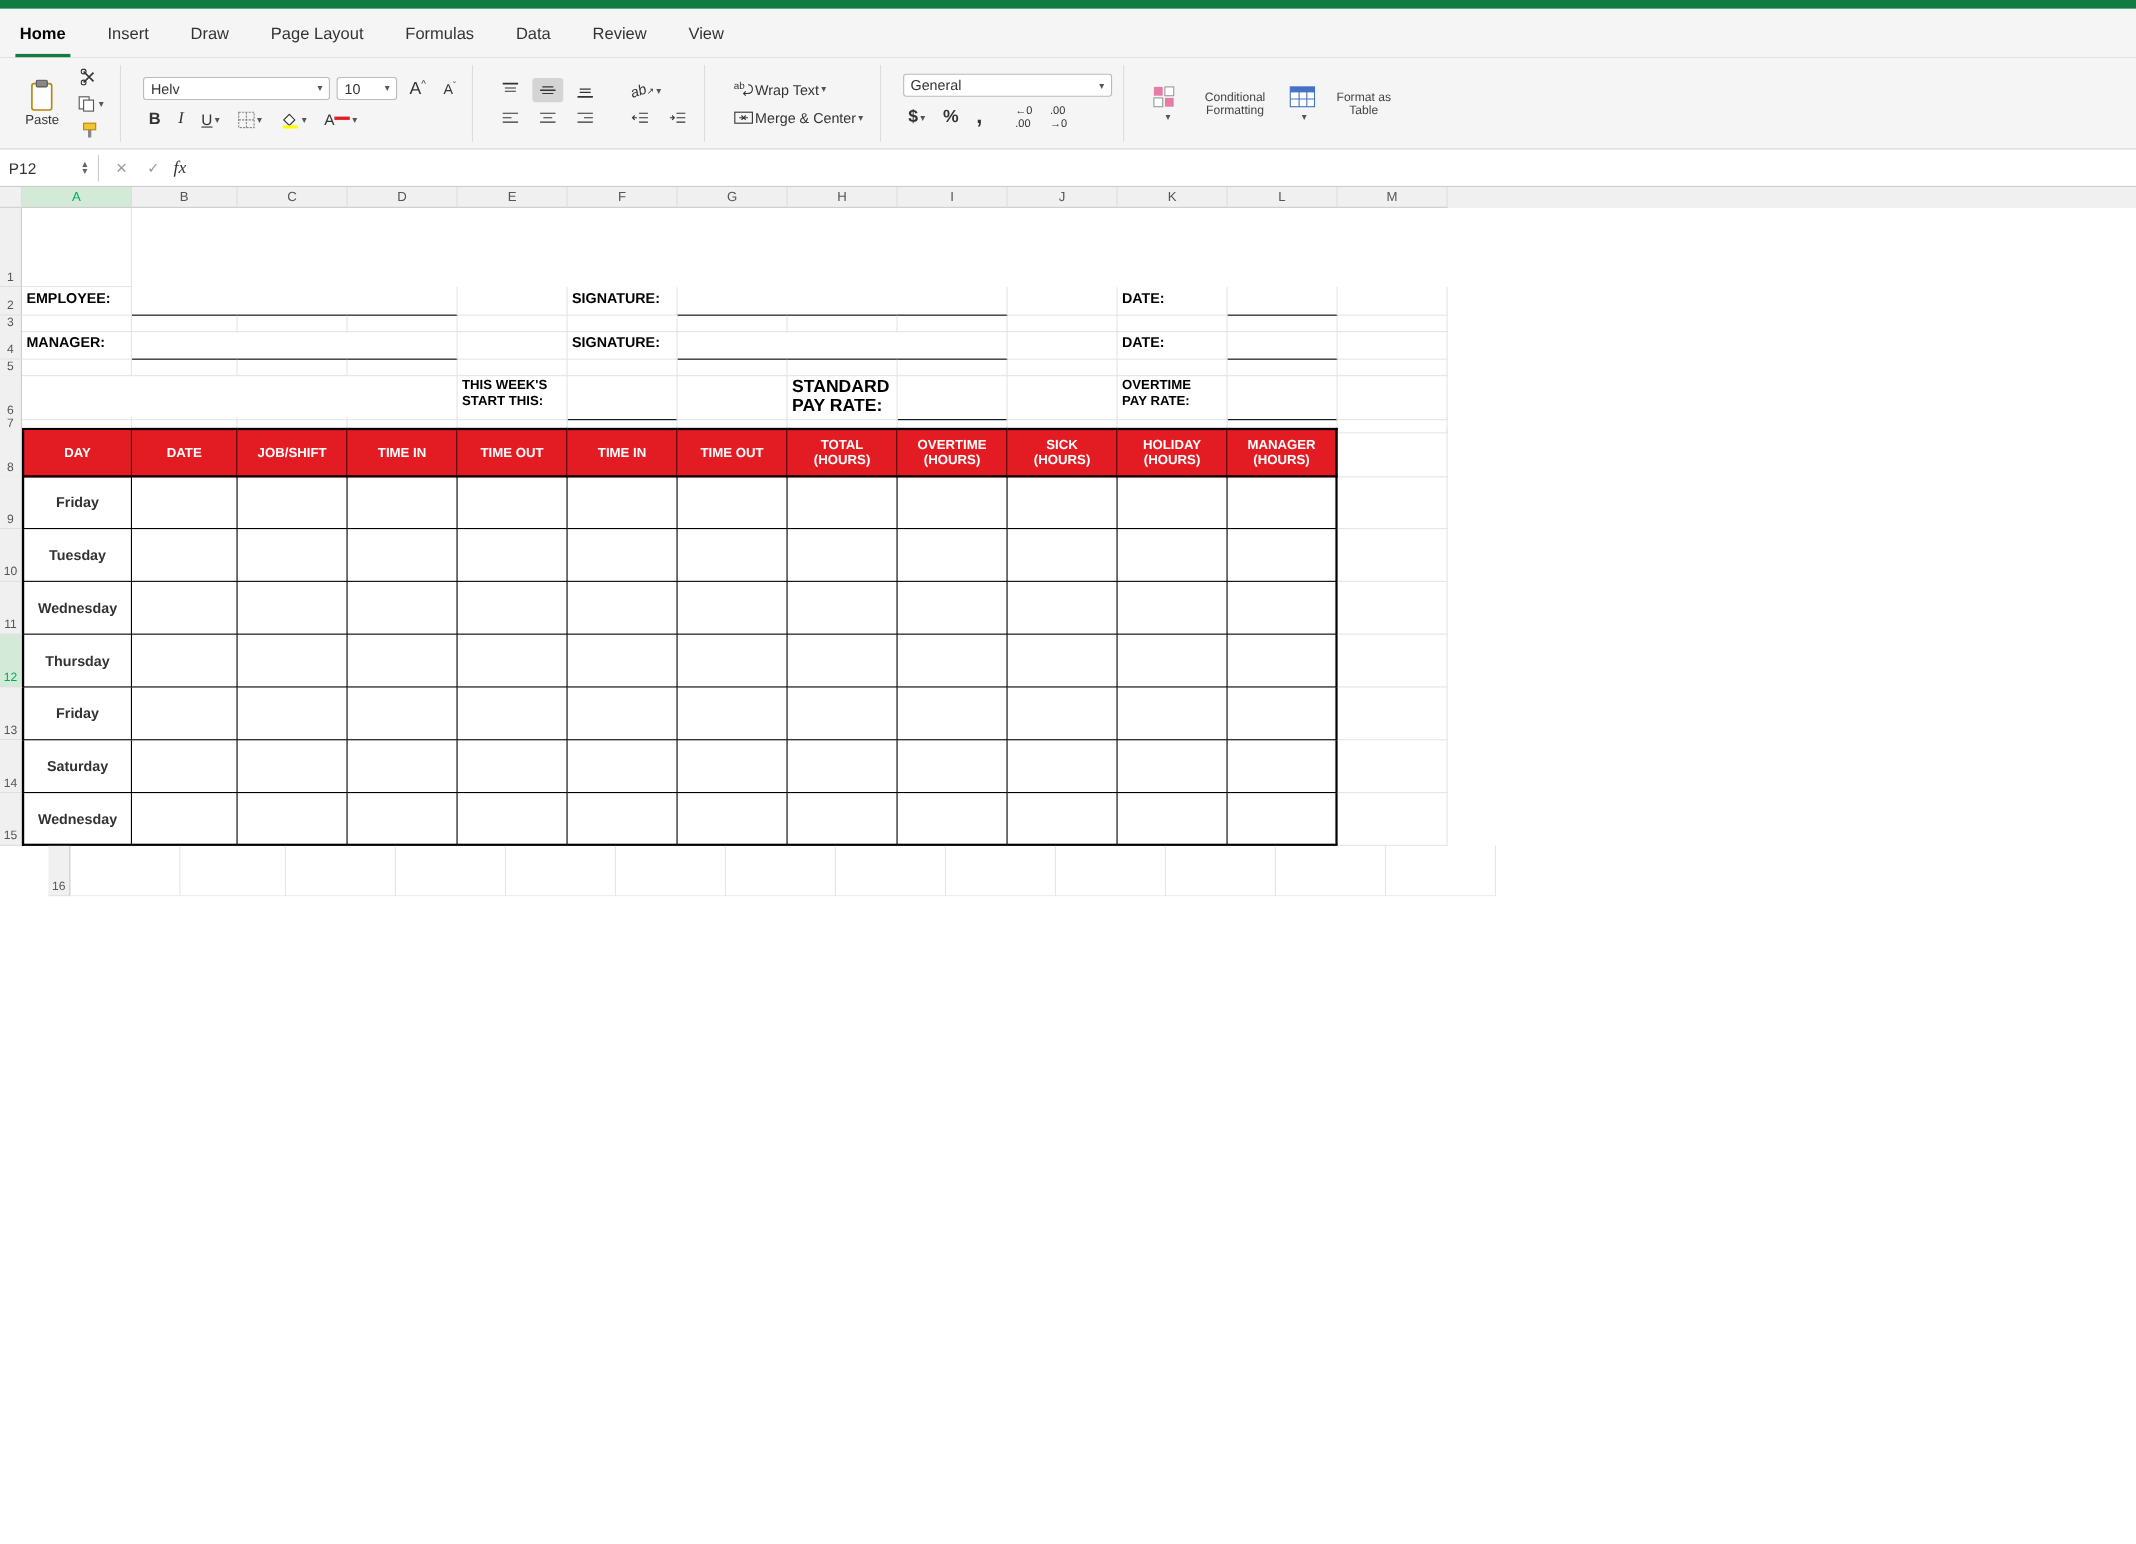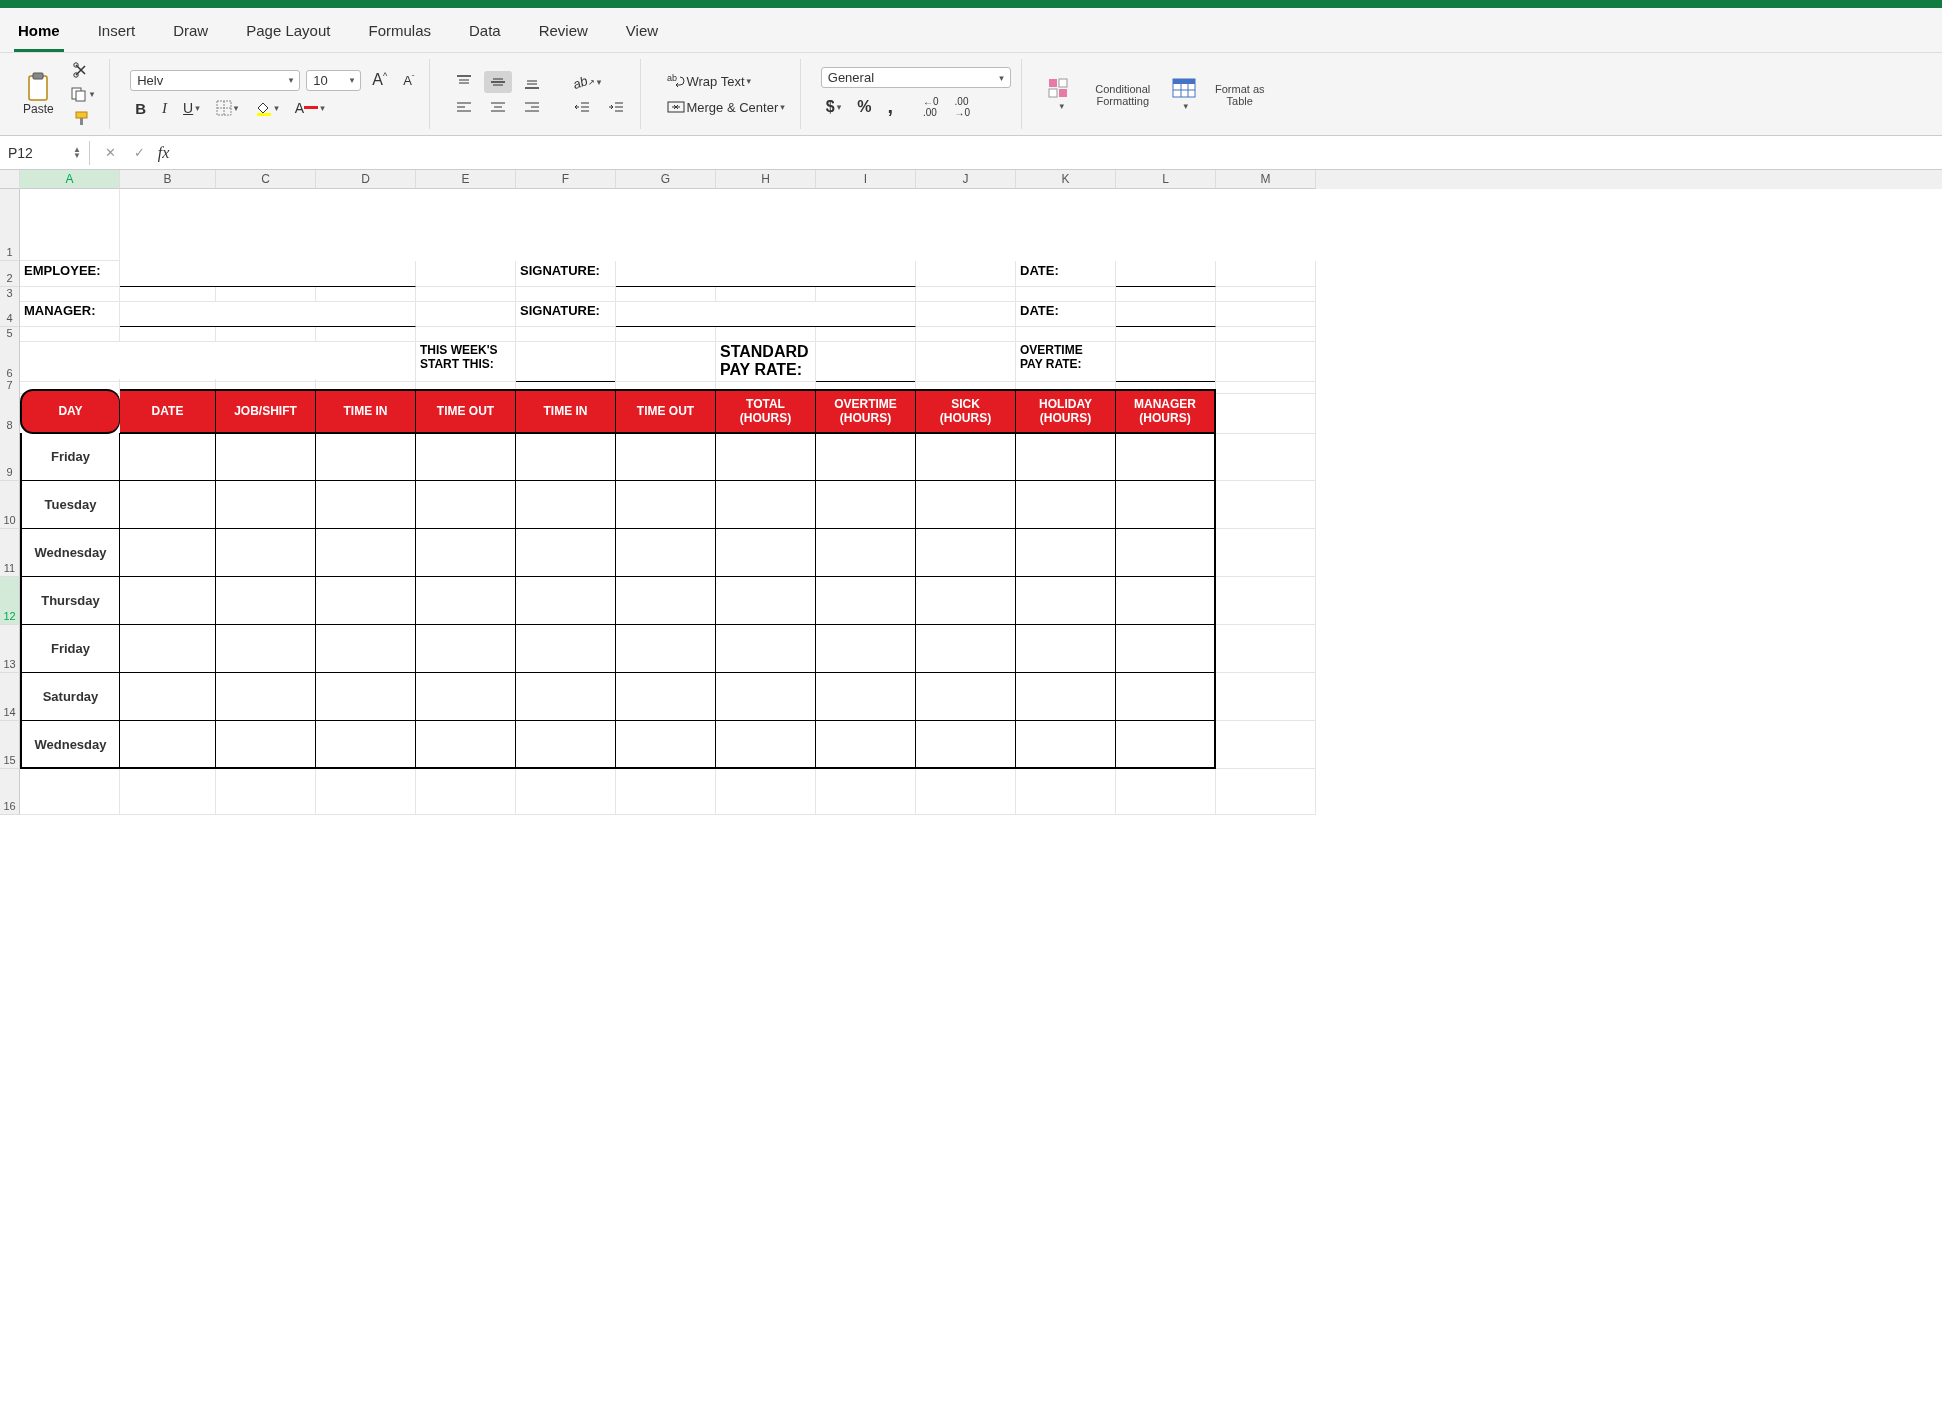--- a/index.html
+++ b/index.html
@@ -438,21 +438,21 @@
         <div class="cell"></div>
         <div class="cell"></div>
         <div class="cell"></div>
         <div class="cell"></div>
         <div class="cell"></div>
         <div class="cell"></div>
         <div class="cell"></div>
       </div>
       <div class="srow" style="height: 44px;">
         <div class="rh">8</div>
-        <div class="thdr first" style="white-space: pre-line; border-radius: 13px;">DAY</div>
+        <div class="thdr first" style="white-space: pre-line;">DAY</div>
         <div class="thdr" style="white-space: pre-line;">DATE</div>
         <div class="thdr" style="white-space: pre-line;">JOB/SHIFT</div>
         <div class="thdr" style="white-space: pre-line;">TIME IN</div>
         <div class="thdr" style="white-space: pre-line;">TIME OUT</div>
         <div class="thdr" style="white-space: pre-line;">TIME IN</div>
         <div class="thdr" style="white-space: pre-line;">TIME OUT</div>
         <div class="thdr" style="white-space: pre-line;">TOTAL
 (HOURS)</div>
         <div class="thdr" style="white-space: pre-line;">OVERTIME
 (HOURS)</div>
@@ -569,21 +569,21 @@
         <div class="tcell bottom"></div>
         <div class="tcell bottom"></div>
         <div class="tcell bottom"></div>
         <div class="tcell bottom"></div>
         <div class="tcell bottom"></div>
         <div class="tcell bottom"></div>
         <div class="tcell bottom"></div>
         <div class="tcell last bottom"></div>
         <div class="cell"></div>
       </div>
-      <div class="srow" style="height: 46px;">
+      <div class="srow" style="height: 46px; margin-left: 44px;">
         <div class="rh">16</div>
         <div class="cell"></div>
         <div class="cell"></div>
         <div class="cell"></div>
         <div class="cell"></div>
         <div class="cell"></div>
         <div class="cell"></div>
         <div class="cell"></div>
         <div class="cell"></div>
         <div class="cell"></div>

